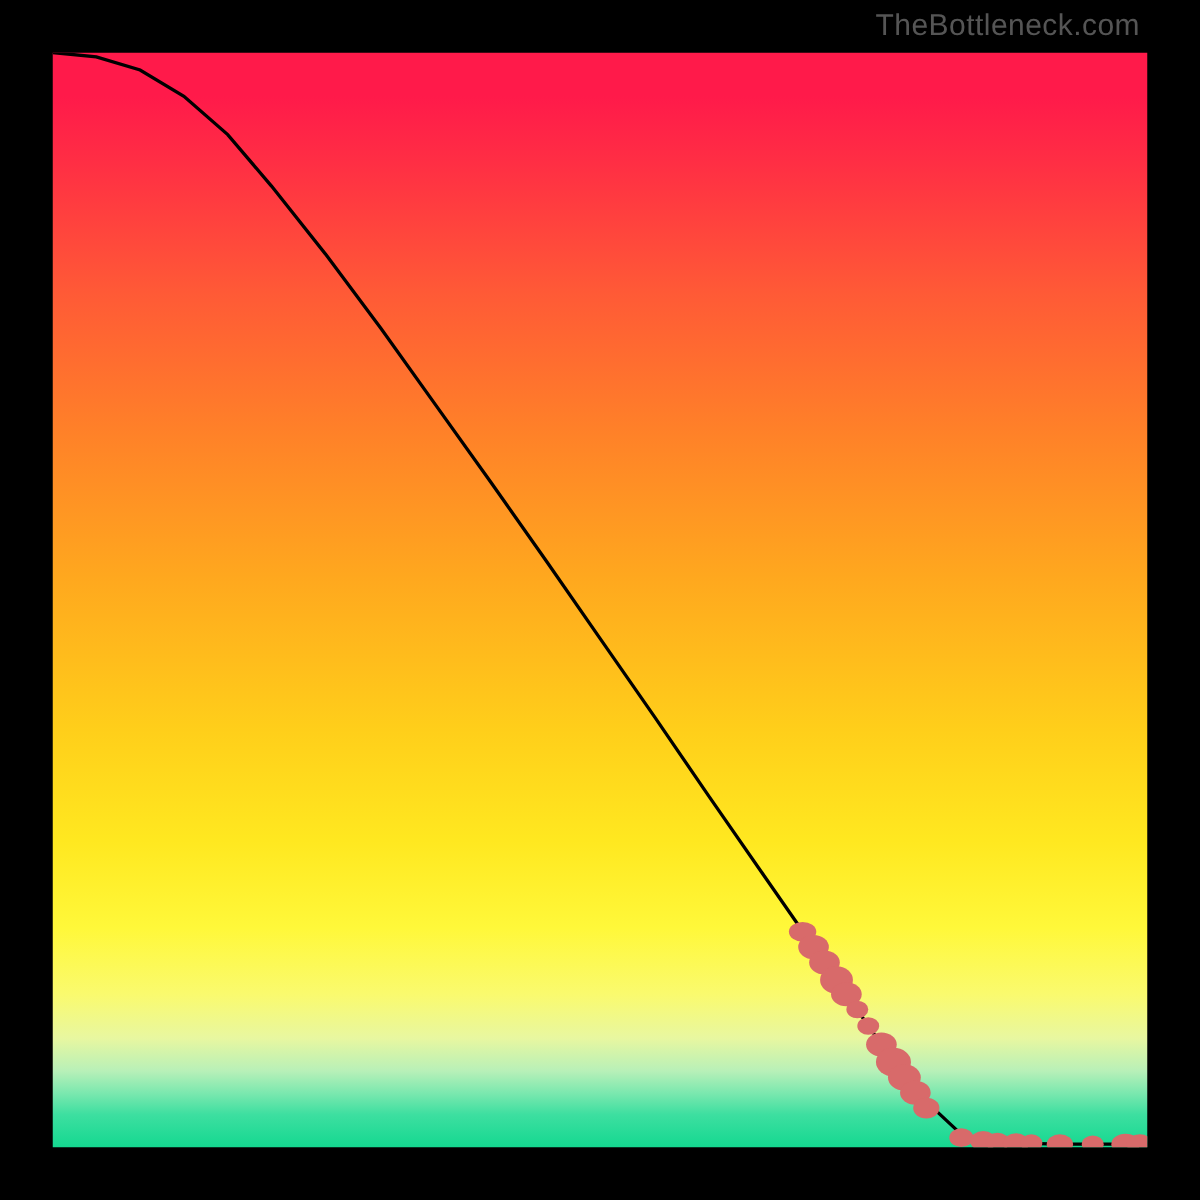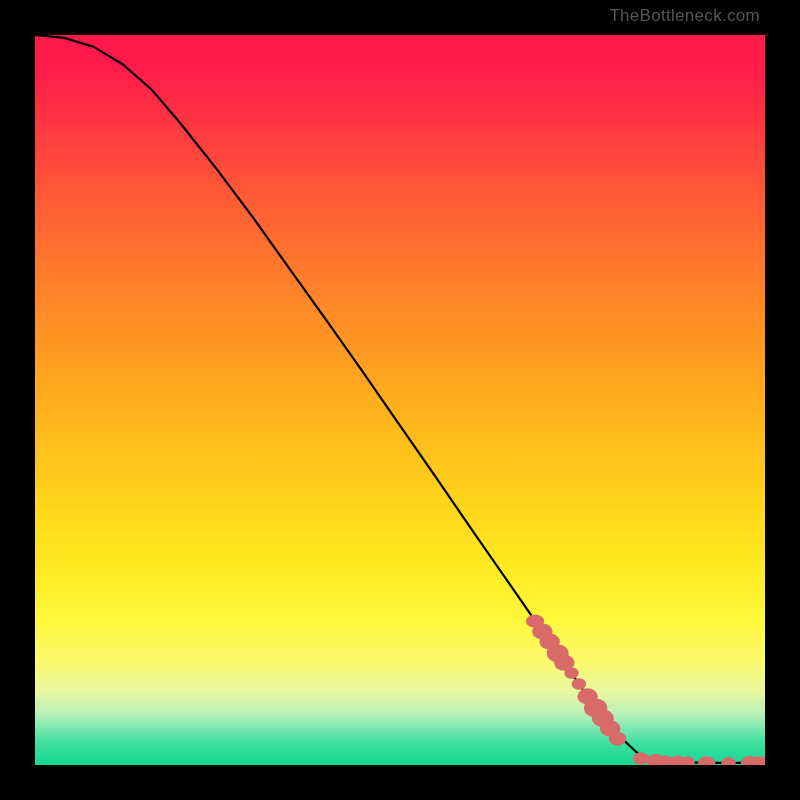--- a/index.html
+++ b/index.html
@@ -39,21 +39,21 @@
       #7ce8af 95%,
       #3ddfa0 97%,
       #14d890 100%
     );
   }
   .watermark {
     position: absolute;
     top: 6px;
     right: 40px;
     color: #555;
-    font-size: 17px;
+    font-size: 20px;
     font-weight: 500;
     letter-spacing: 0.3px;
   }
   svg.overlay {
     position: absolute;
     inset: 0;
     width: 100%;
     height: 100%;
   }
 </style>

